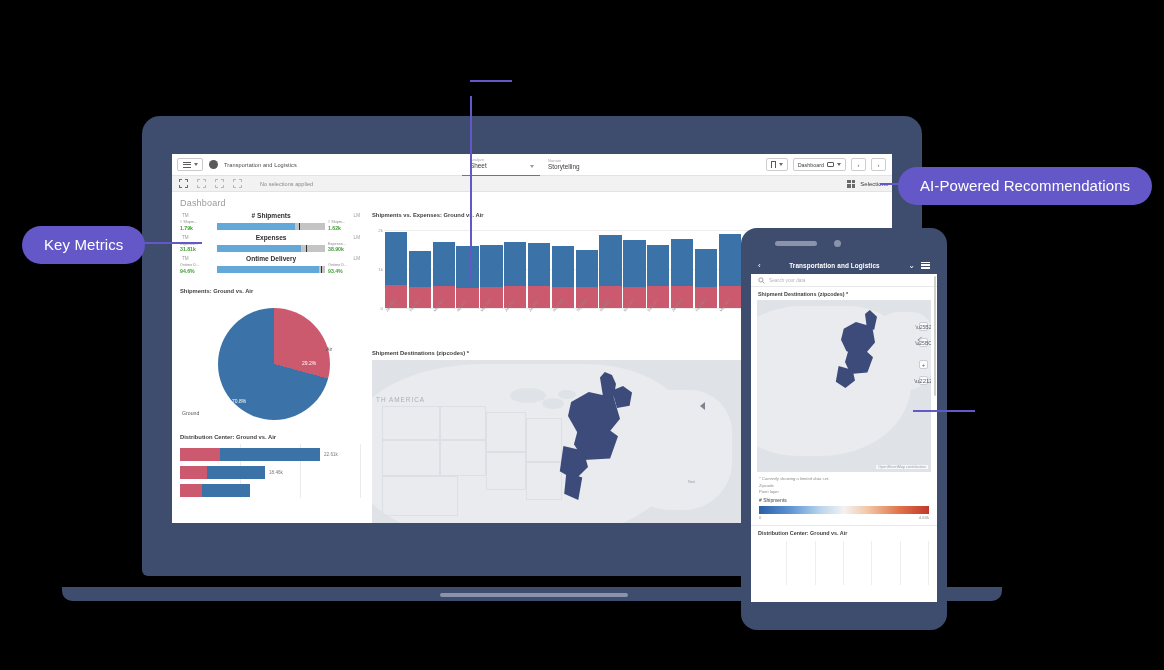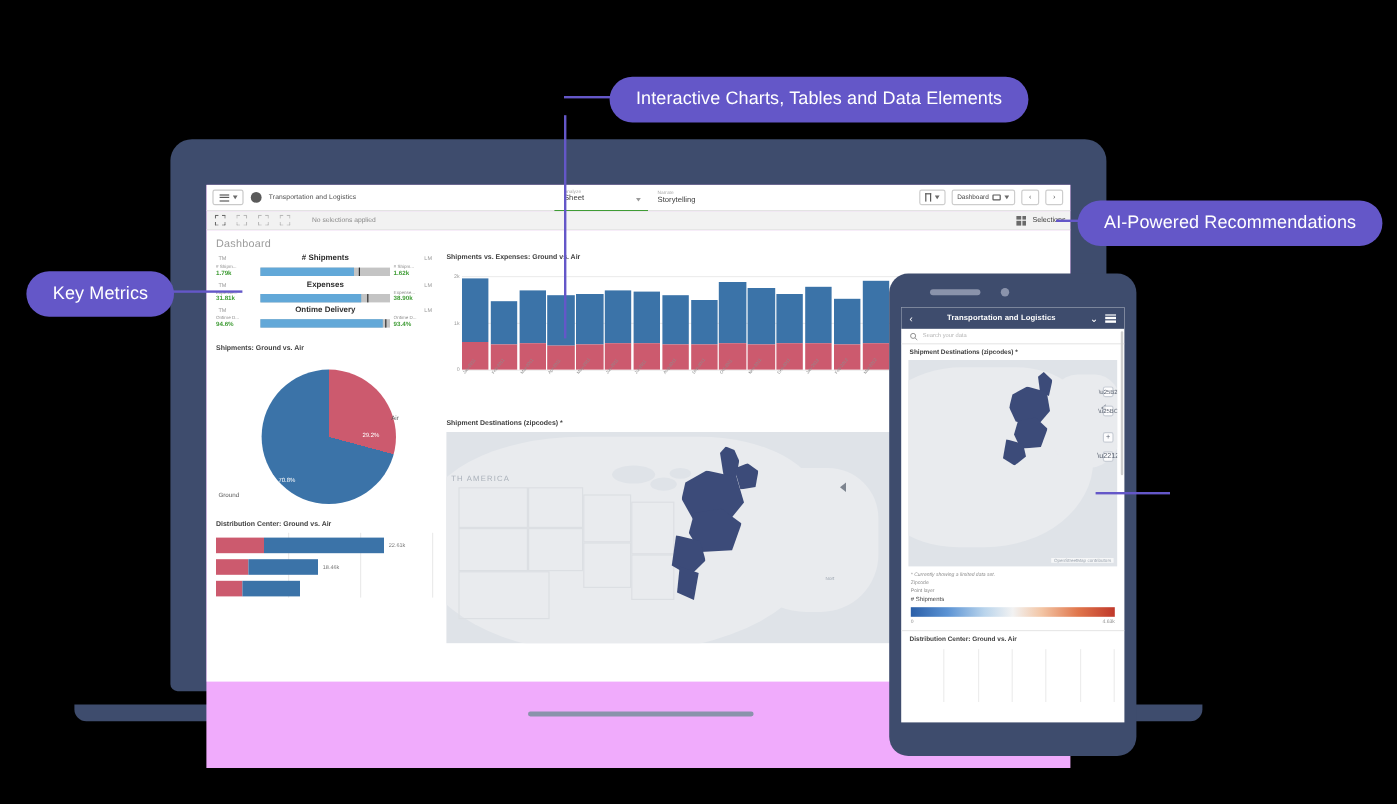--- a/index.html
+++ b/index.html
@@ -27,22 +27,22 @@
   .leader { position: absolute; background: #6457c8; z-index: 55; }
 
   
   #laptop { position: absolute; left: 142px; top: 116px; width: 780px; height: 460px; z-index: 20; }
   #laptop-body {
     position: absolute; inset: 0;
     background: #3e4c6d;
     border-radius: 18px 18px 6px 6px;
   }
   #laptop-screen {
-    position: absolute; left: 30px; top: 38px; width: 720px; height: 486px;
-    background: #f0abfc; overflow: hidden;
+    position: absolute; left: 30px; top: 38px; width: 720px; height: 369px;
+    background: #1d4ed8; overflow: hidden;
   }
   #laptop-base {
     position: absolute; left: 62px; top: 587px; width: 940px; height: 14px;
     background: #3e4c6d; border-radius: 0 0 10px 10px; z-index: 19;
   }
   #laptop-notch {
     position: absolute; left: 440px; top: 593px; width: 188px; height: 4px;
     background: #8a93ab; border-radius: 3px; z-index: 21;
   }
 
@@ -597,23 +597,20 @@
             <i></i>
             <i></i>
             <i></i>
         </div>
       </div>
 
       <div class="ph-scroll"></div>
     </div>
   </div>
 
-  <div class="callout" style="left:508px; top:64px;">
-    <span>Interactive Charts, Tables and Data Elements</span>
-  </div>
   <div class="callout" style="left:898px; top:167px;">
     <span>AI-Powered Recommendations</span>
   </div>
   <div class="callout" style="left:22px; top:226px;">
     <span>Key Metrics</span>
   </div>
 
 </div>
 
 </body></html>

